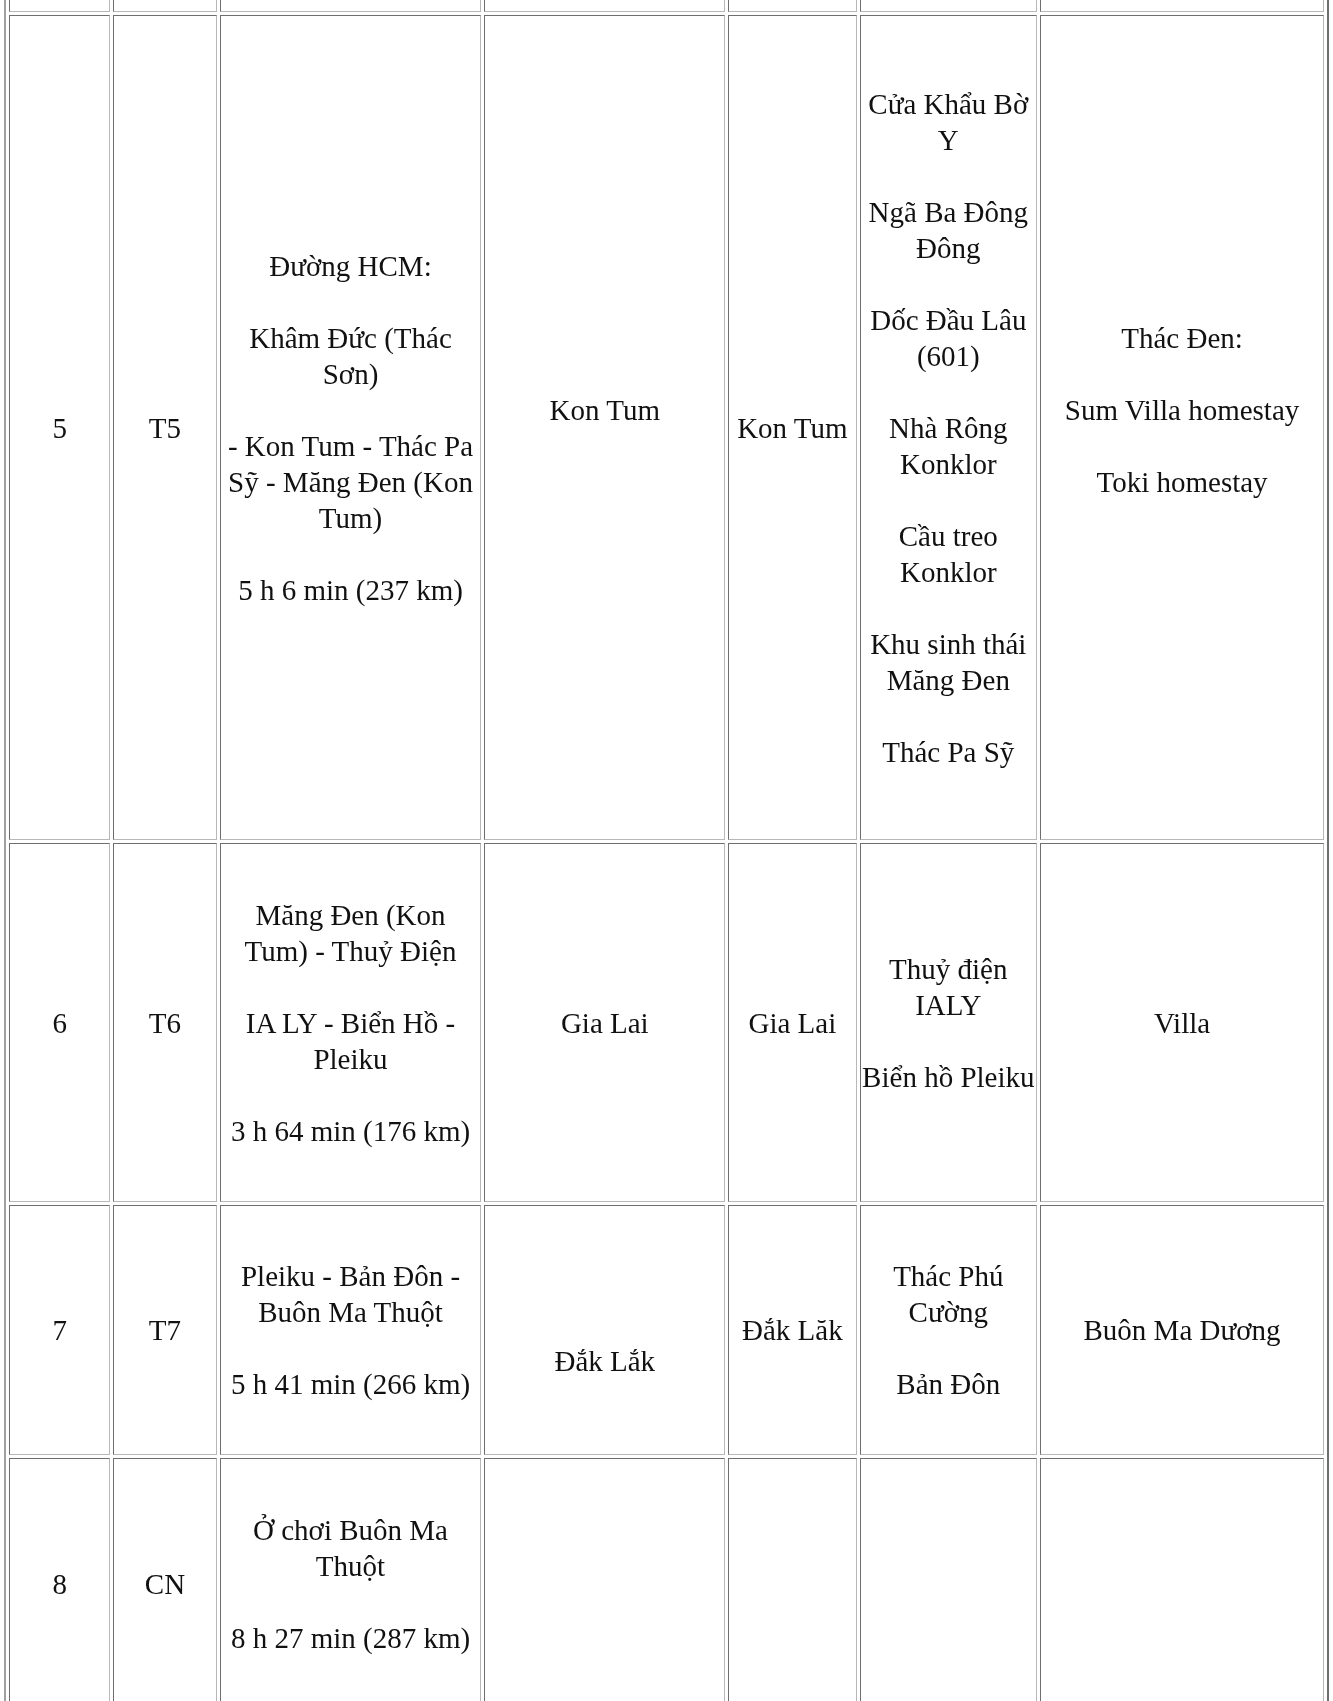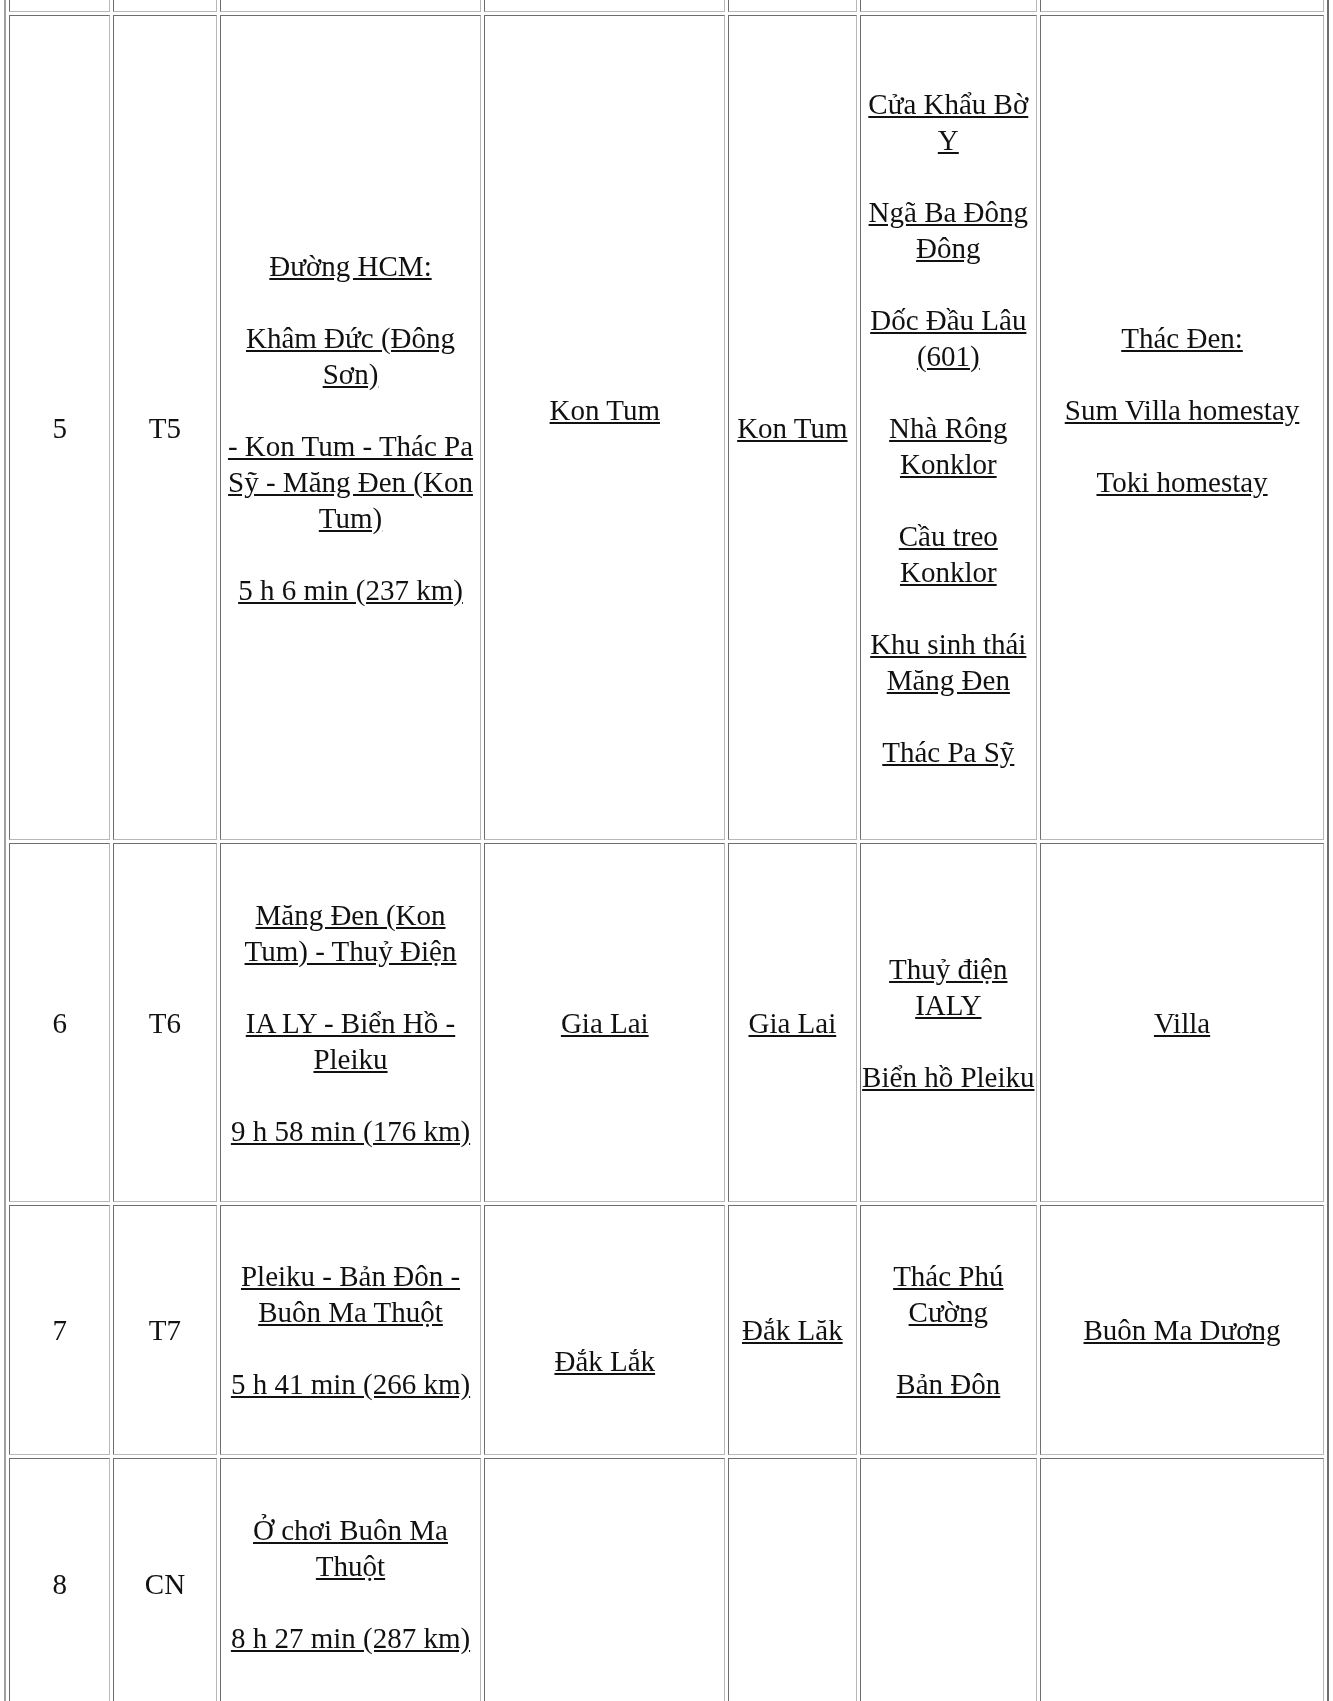--- a/index.html
+++ b/index.html
@@ -34,21 +34,20 @@
     table.itinerary td {
       border: 1px solid;
       border-color: #6e6e6e #b8b8b8 #b8b8b8 #6e6e6e;
       text-align: center;
       vertical-align: middle;
       padding: 1px;
       overflow: hidden;
     }
     td p {
       margin: 36px 0;
-      text-decoration: underline;
     }
     td p:first-child { margin-top: 0; }
     td p:last-child { margin-bottom: 0; }
     td p.trail { margin-bottom: 36px; }
     .spacer-row td { height: 24px; }
   </style>
 </head>
 <body>
 
 <div class="viewport">
@@ -72,21 +71,21 @@
         <td></td>
         <td></td>
         <td></td>
       </tr>
 
       <tr style="height:825px">
         <td><span>5</span></td>
         <td><span>T5</span></td>
         <td>
           <p>Đường HCM:</p>
-          <p>Khâm Đức (Đông Sơn)</p>
+          <p>Khâm Đức (Thác Sơn)</p>
           <p>- Kon Tum - Thác Pa Sỹ - Măng Đen (Kon Tum)</p>
           <p>5 h 6 min (237 km)</p>
         </td>
         <td>
             <p class="trail">Kon Tum</p>
           </td>
         <td>
             <p>Kon Tum</p>
           </td>
         <td>
@@ -104,21 +103,21 @@
           <p class="trail">Toki homestay</p>
         </td>
       </tr>
 
       <tr style="height:359px">
         <td><span>6</span></td>
         <td><span>T6</span></td>
         <td>
           <p>Măng Đen (Kon Tum) - Thuỷ Điện</p>
           <p>IA LY - Biển Hồ - Pleiku</p>
-          <p>9 h 58 min (176 km)</p>
+          <p>3 h 64 min (176 km)</p>
         </td>
         <td>
             <p>Gia Lai</p>
           </td>
         <td>
             <p>Gia Lai</p>
           </td>
         <td>
           <p>Thuỷ điện IALY</p>
           <p>Biển hồ Pleiku</p>

